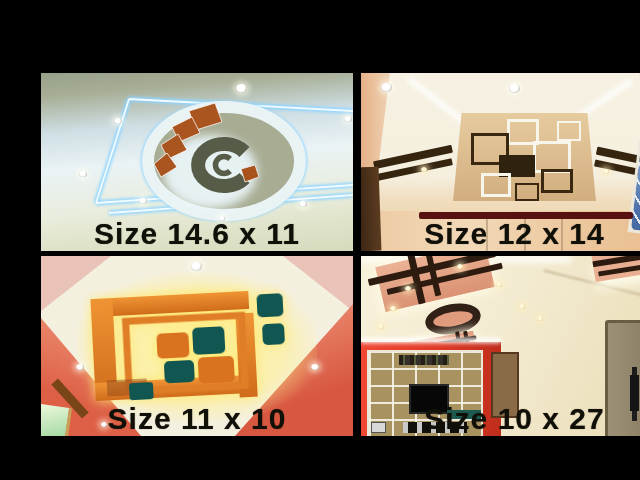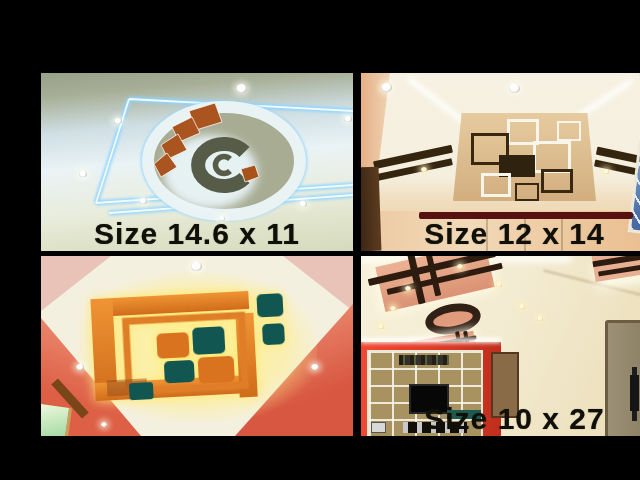--- a/index.html
+++ b/index.html
@@ -210,20 +210,21 @@
         <rect x="222" y="72" width="22" height="21" rx="5" fill="#115650"></rect>
         <rect x="86" y="124" width="24" height="17" rx="3" fill="#115650"></rect>
       </g>
     </svg>
     <div class="layer bl-wood"></div>
     <div class="layer bl-glass"></div>
     <div class="dl w10 layer" style="left:150px;top:6px;"></div>
     <div class="dl w7  layer" style="left:35px;top:108px;"></div>
     <div class="dl w7  layer" style="left:270px;top:108px;"></div>
     <div class="dl w5  layer" style="left:60px;top:166px;"></div>
+    <figcaption class="caption">Size 11 x 10</figcaption>
   </figure>
 
   <figure class="photo br">
     <div class="layer br-bg"></div>
     <div class="layer br-cornerline"></div>
     <div class="layer br-cove-top"></div>
     <div class="layer br-panel1">
       <div class="br-bar" style="left:-10px;top:10px;width:130px;height:7px;"></div>
       <div class="br-bar" style="left:6px;top:24px;width:118px;height:6px;"></div>
       <div class="br-bar" style="left:34px;top:-6px;width:7px;height:52px;"></div>

